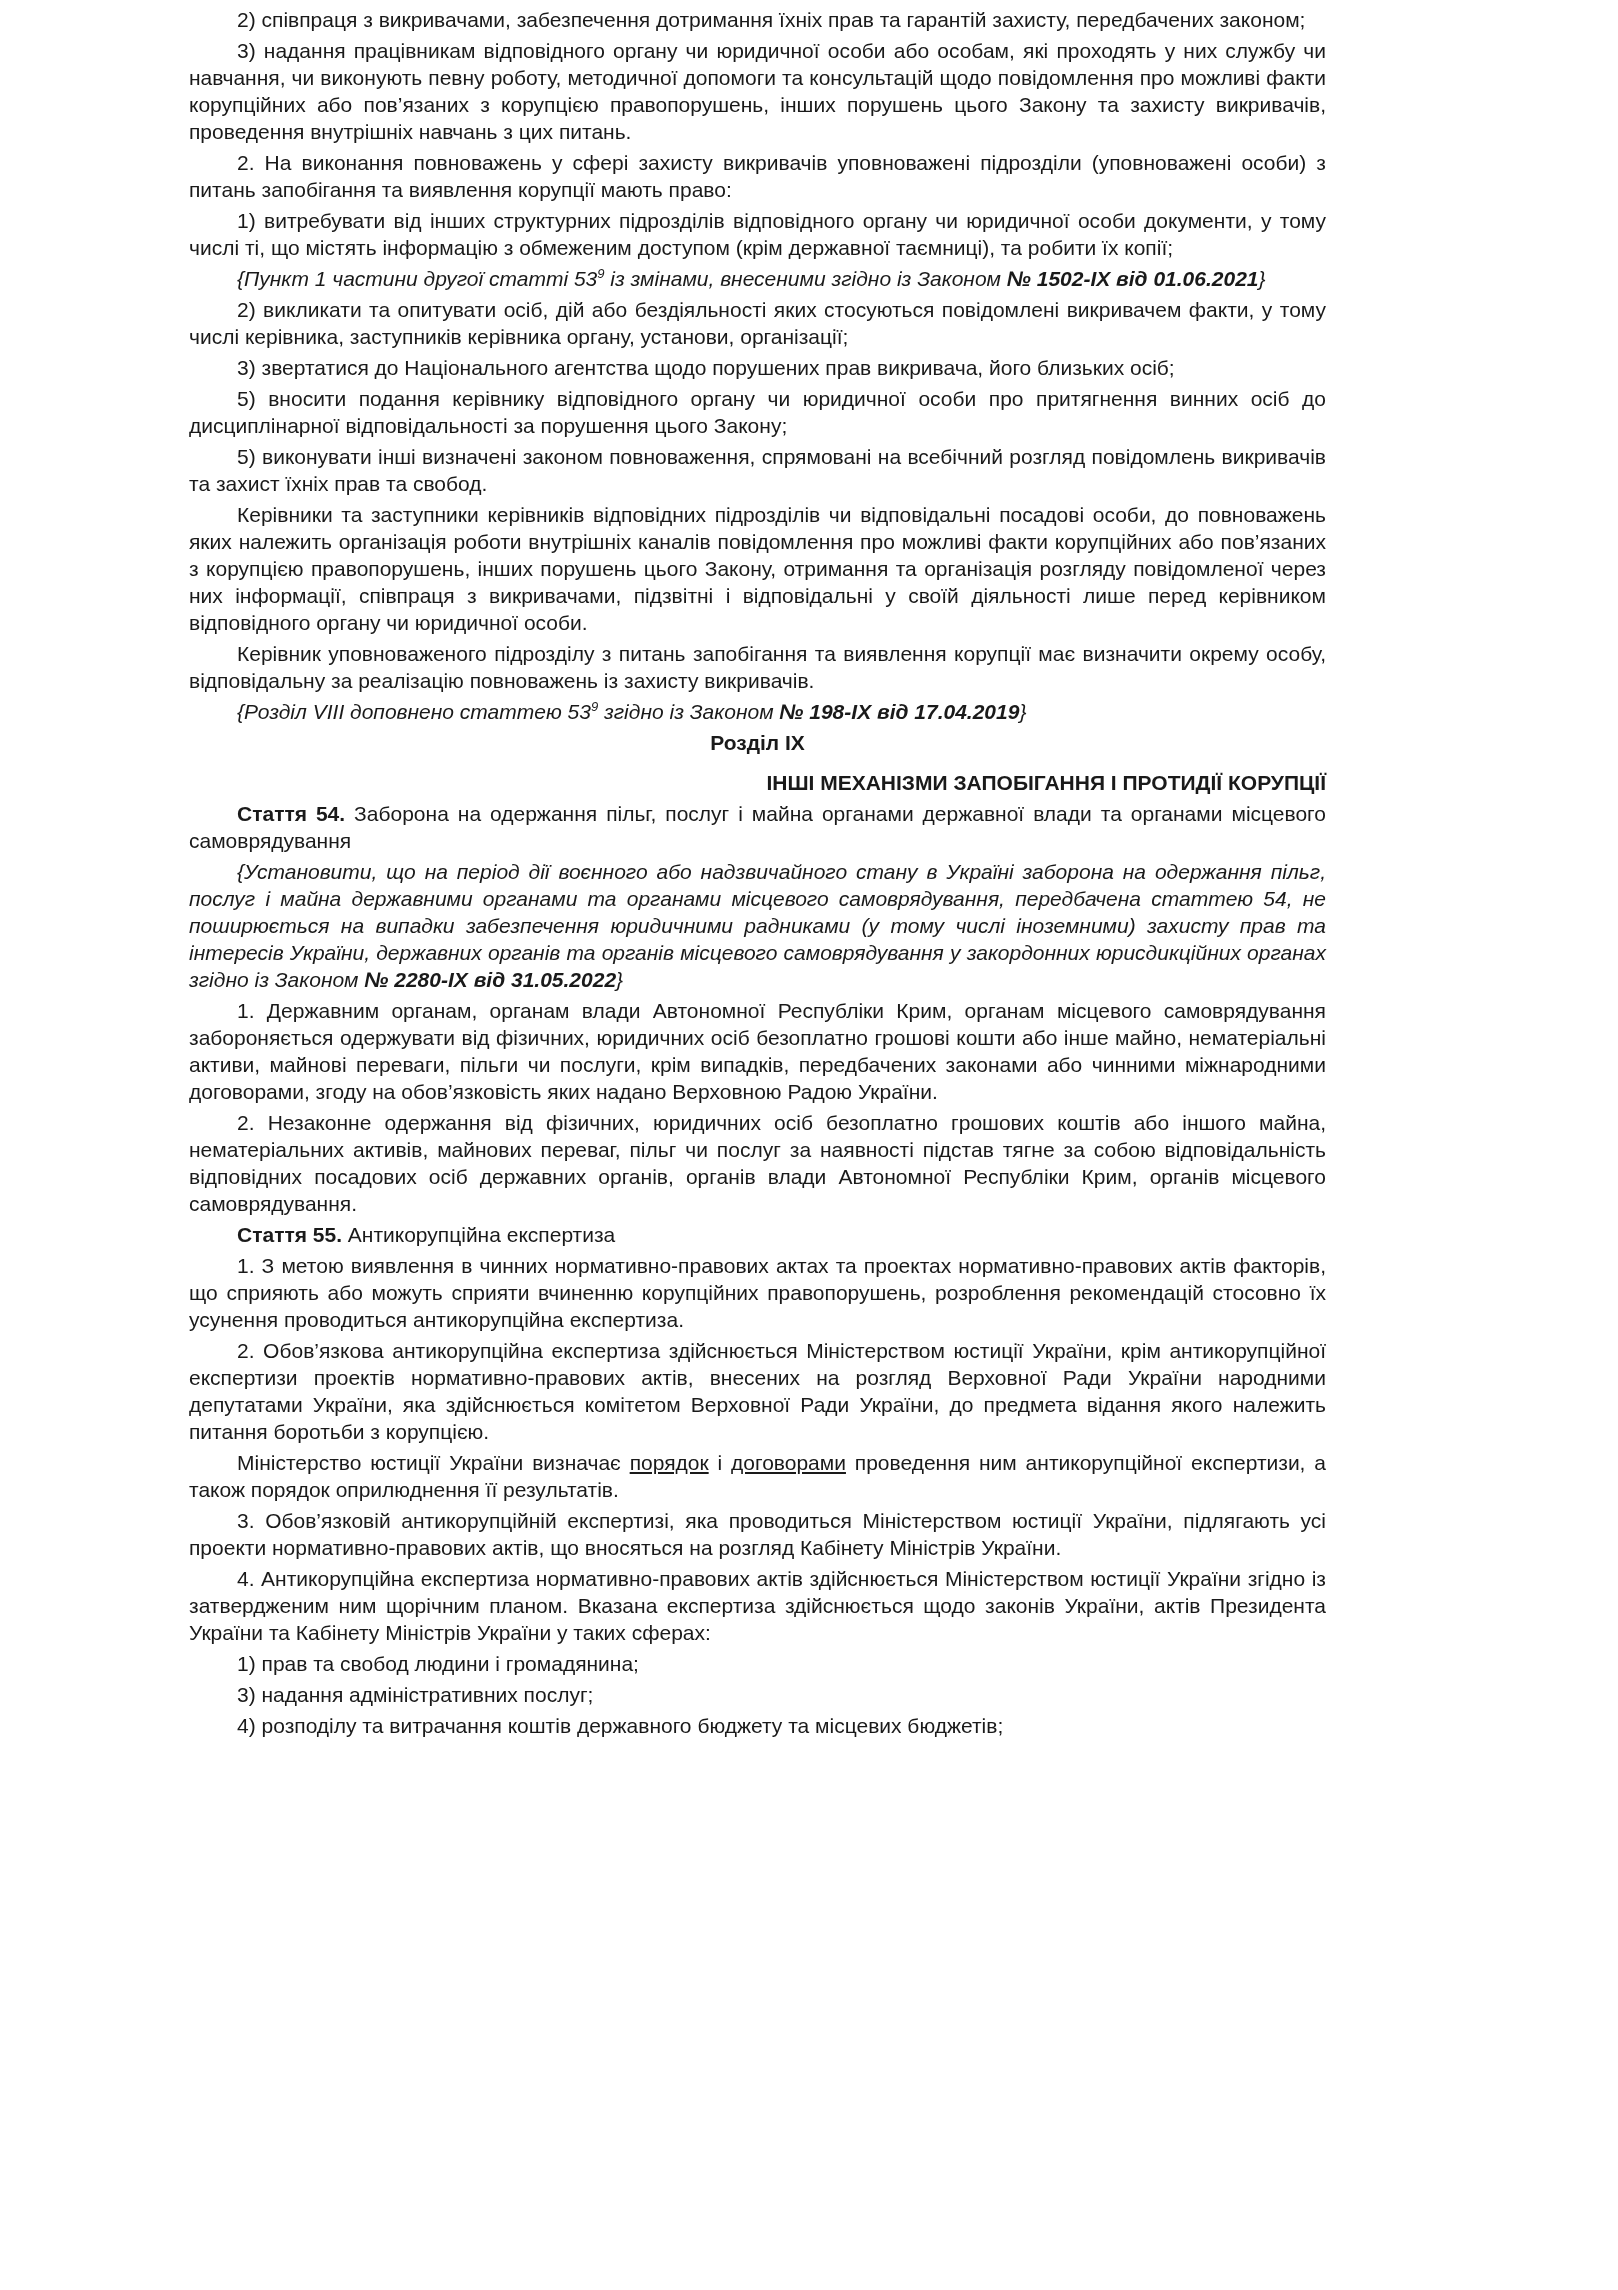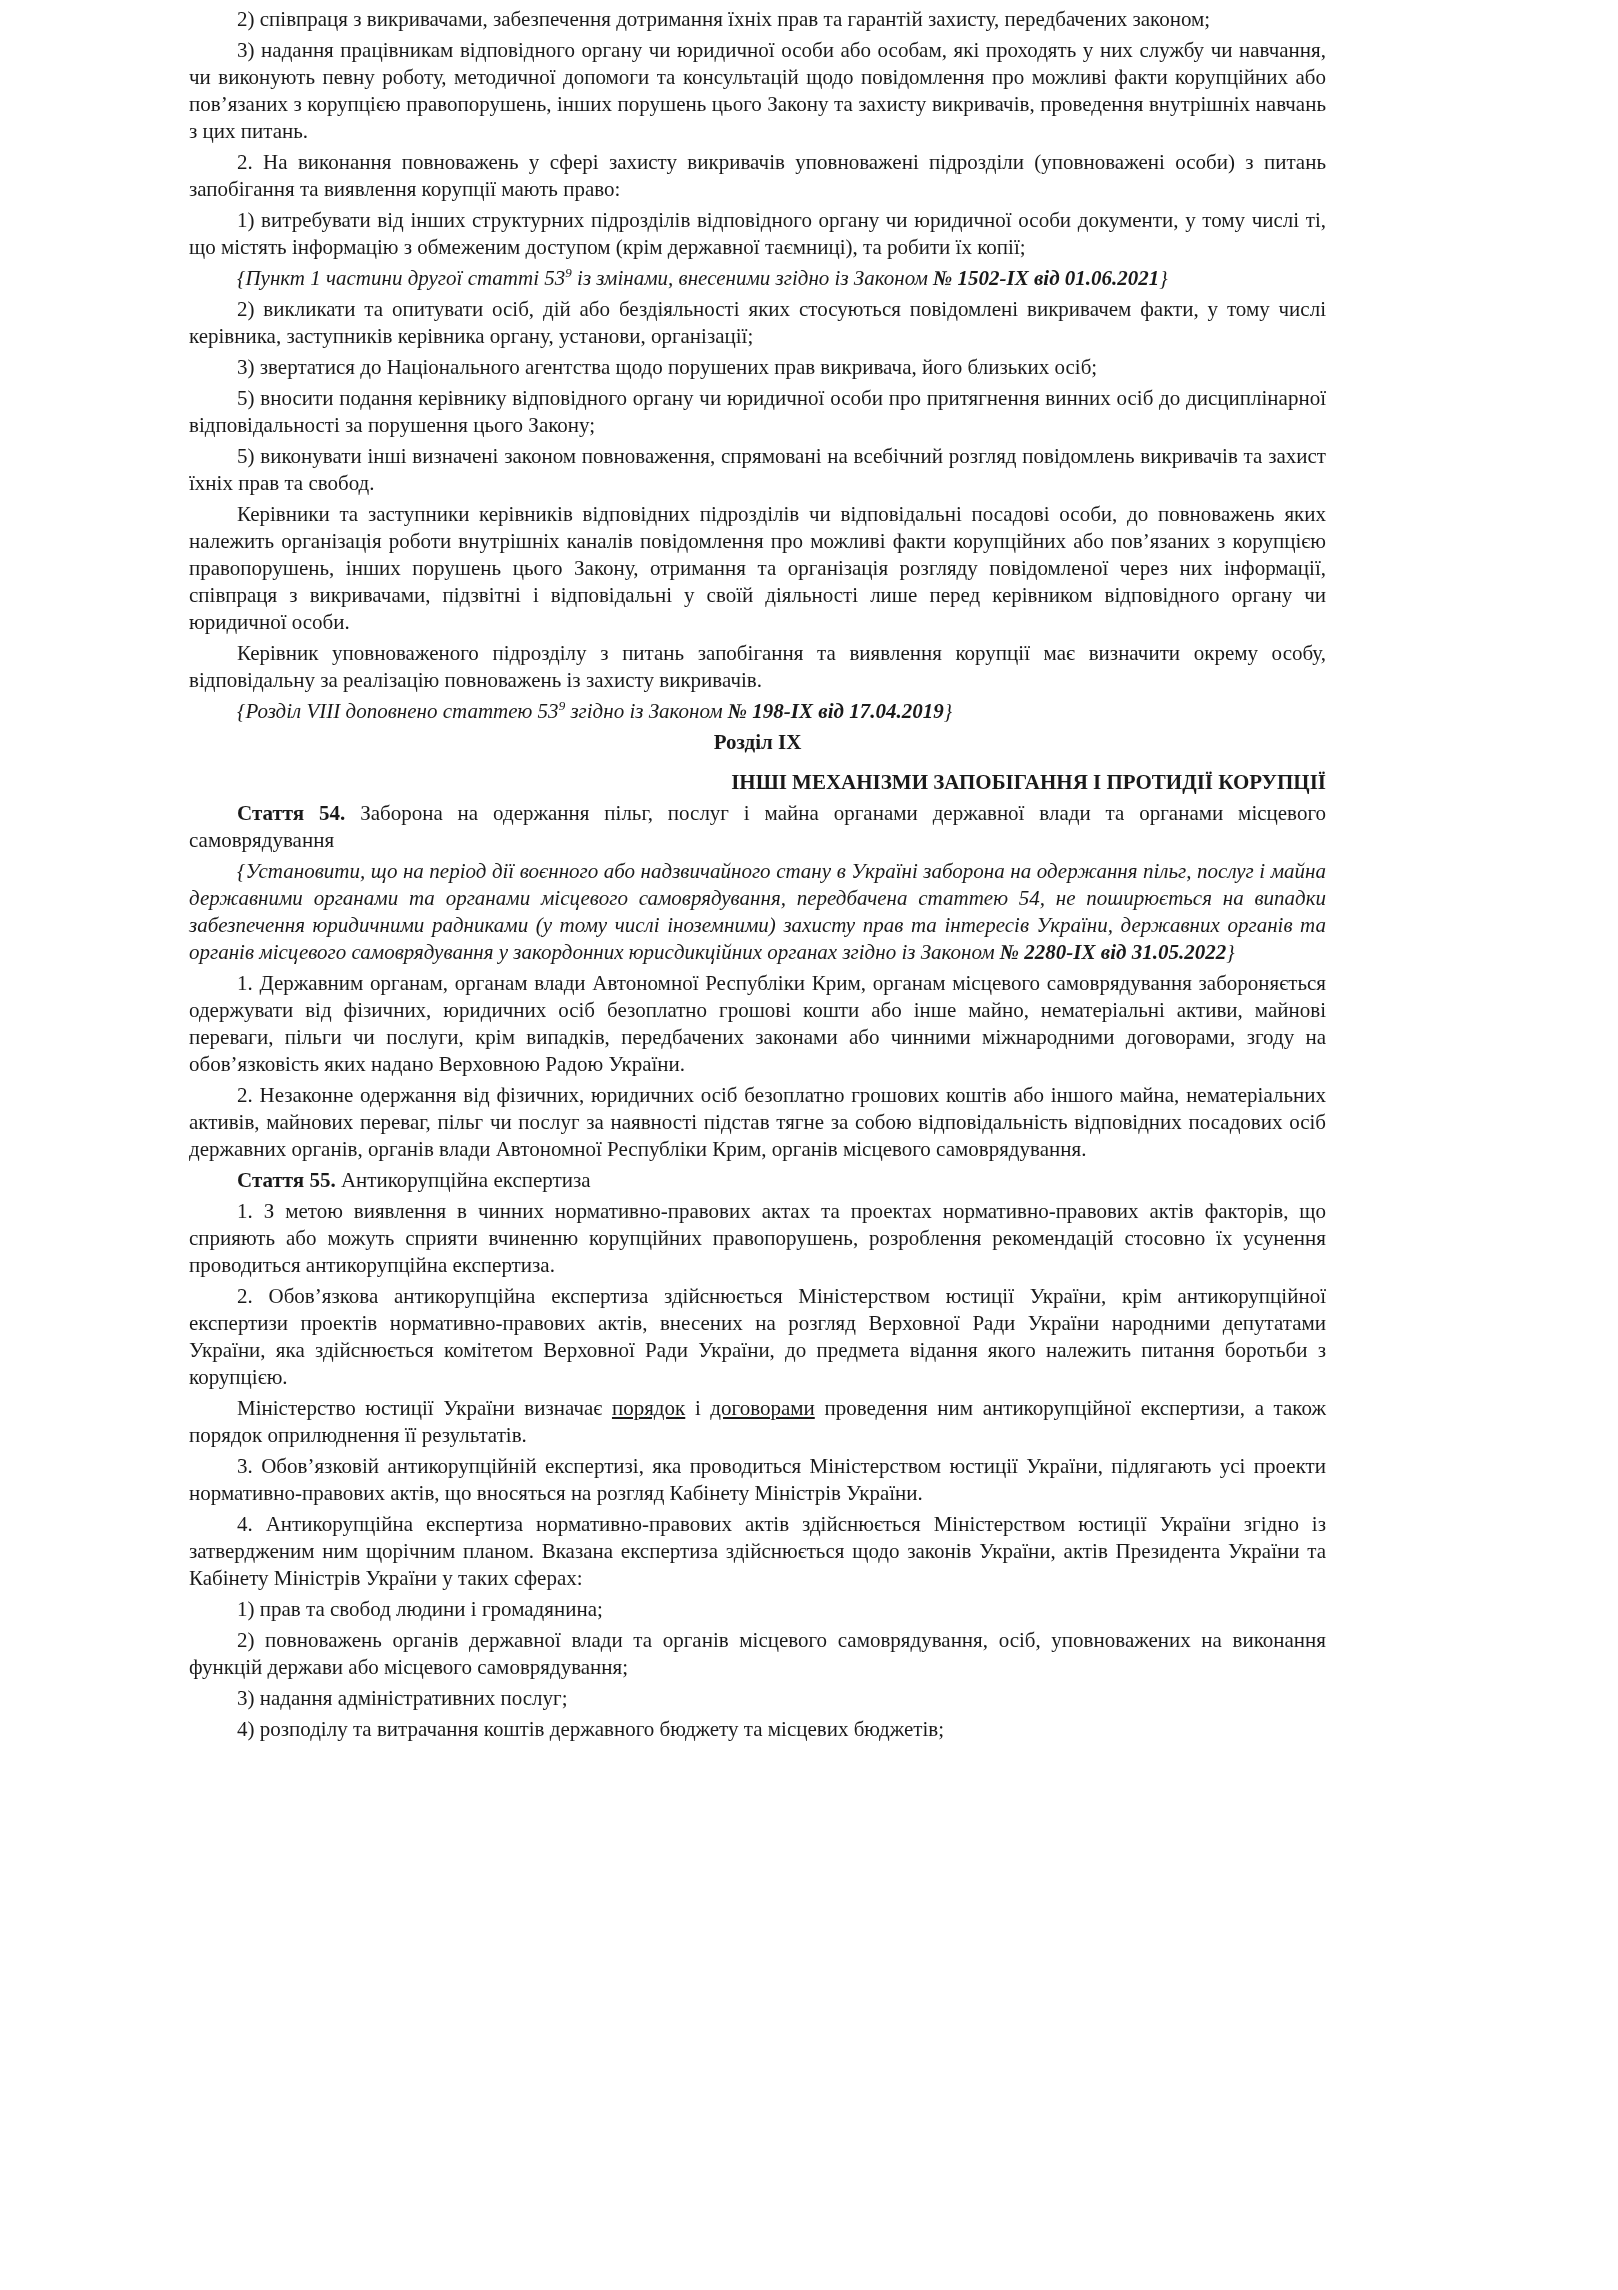--- a/index.html
+++ b/index.html
@@ -7,21 +7,21 @@
     padding: 0;
     background: #ffffff;
   }
   .page {
     position: relative;
     width: 1512px;
     min-height: 2291px;
     box-sizing: border-box;
     background: #ffffff;
     color: #1a1a1a;
-    font-family: Liberation Serif, serif;
+    font-family: Liberation Sans, sans-serif;
     font-size: 21px;
     line-height: 27px;
     padding: 5.5px 186px 28px 189px;
   }
   .block {
     margin: 0;
     padding: 0;
   }
   .block + .block { margin-top: 4px; }
   .p {
@@ -73,17 +73,16 @@
     <p class="block ann"><span>{Установити, що на період дії воєнного або надзвичайного стану в Україні заборона на одержання пільг, послуг і майна державними органами та органами місцевого самоврядування, передбачена статтею 54, не поширюється на випадки забезпечення юридичними радниками (у тому числі іноземними) захисту прав та інтересів України, державних органів та органів місцевого самоврядування у закордонних юрисдикційних органах згідно із Законом </span><span class="b">№ 2280-IX від 31.05.2022</span><span>}</span></p>
     <p class="block p"><span>1. Державним органам, органам влади Автономної Республіки Крим, органам місцевого самоврядування забороняється одержувати від фізичних, юридичних осіб безоплатно грошові кошти або інше майно, нематеріальні активи, майнові переваги, пільги чи послуги, крім випадків, передбачених законами або чинними міжнародними договорами, згоду на обов’язковість яких надано Верховною Радою України.</span></p>
     <p class="block p"><span>2. Незаконне одержання від фізичних, юридичних осіб безоплатно грошових коштів або іншого майна, нематеріальних активів, майнових переваг, пільг чи послуг за наявності підстав тягне за собою відповідальність відповідних посадових осіб державних органів, органів влади Автономної Республіки Крим, органів місцевого самоврядування.</span></p>
     <p class="block p"><span class="b">Стаття 55.</span><span> Антикорупційна експертиза</span></p>
     <p class="block p"><span>1. З метою виявлення в чинних нормативно-правових актах та проектах нормативно-правових актів факторів, що сприяють або можуть сприяти вчиненню корупційних правопорушень, розроблення рекомендацій стосовно їх усунення проводиться антикорупційна експертиза.</span></p>
     <p class="block p"><span>2. Обов’язкова антикорупційна експертиза здійснюється Міністерством юстиції України, крім антикорупційної експертизи проектів нормативно-правових актів, внесених на розгляд Верховної Ради України народними депутатами України, яка здійснюється комітетом Верховної Ради України, до предмета відання якого належить питання боротьби з корупцією.</span></p>
     <p class="block p"><span>Міністерство юстиції України визначає </span><span class="u">порядок</span><span> і </span><span class="u">договорами</span><span> проведення ним антикорупційної експертизи, а також порядок оприлюднення її результатів.</span></p>
     <p class="block p"><span>3. Обов’язковій антикорупційній експертизі, яка проводиться Міністерством юстиції України, підлягають усі проекти нормативно-правових актів, що вносяться на розгляд Кабінету Міністрів України.</span></p>
     <p class="block p"><span>4. Антикорупційна експертиза нормативно-правових актів здійснюється Міністерством юстиції України згідно із затвердженим ним щорічним планом. Вказана експертиза здійснюється щодо законів України, актів Президента України та Кабінету Міністрів України у таких сферах:</span></p>
     <p class="block p"><span>1) прав та свобод людини і громадянина;</span></p>
-    <p class="block p"><span>2) повноважень органів державної влади та органів місцевого самоврядування, осіб, уповноважених на виконання функцій держави або місцевого самоврядування;</span></p>
     <p class="block p"><span>3) надання адміністративних послуг;</span></p>
     <p class="block p"><span>4) розподілу та витрачання коштів державного бюджету та місцевих бюджетів;</span></p>
   </div>
 
 
 </body></html>

